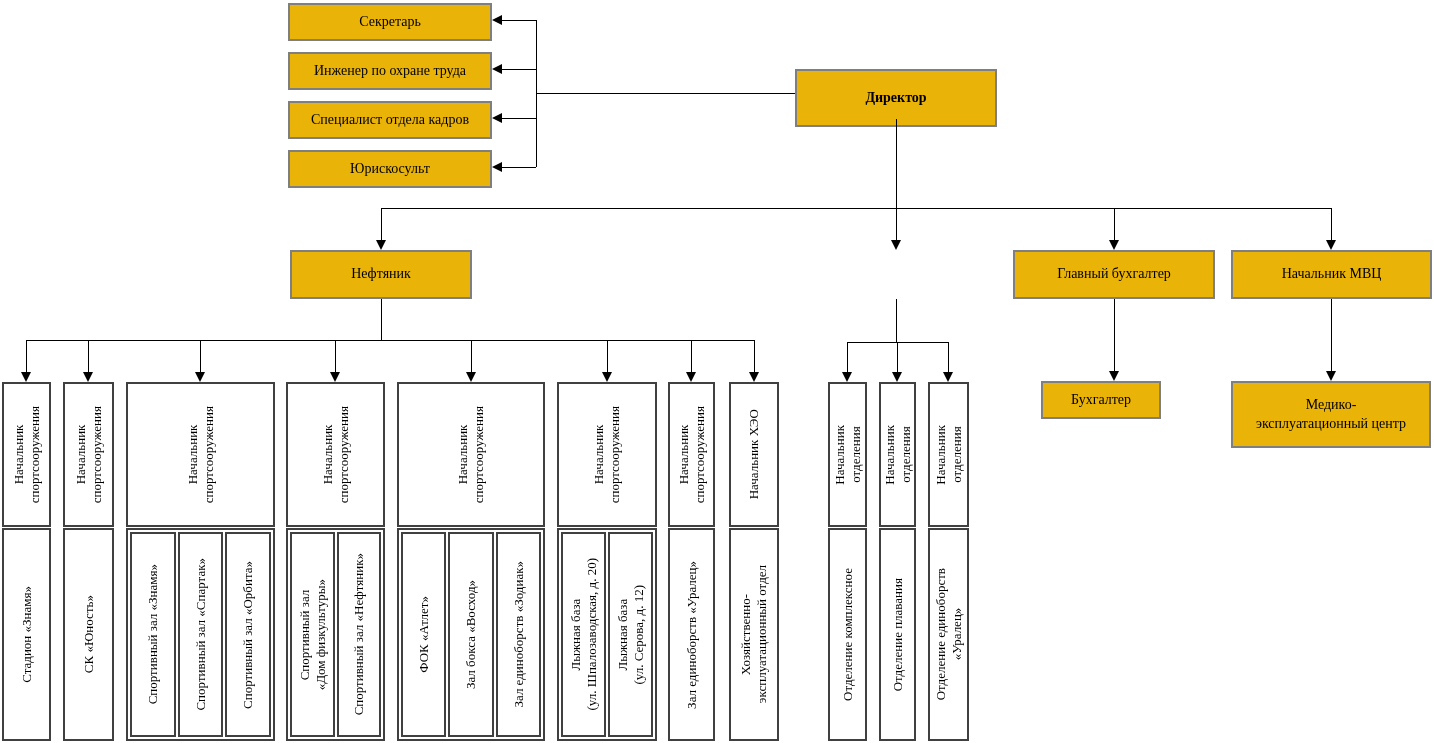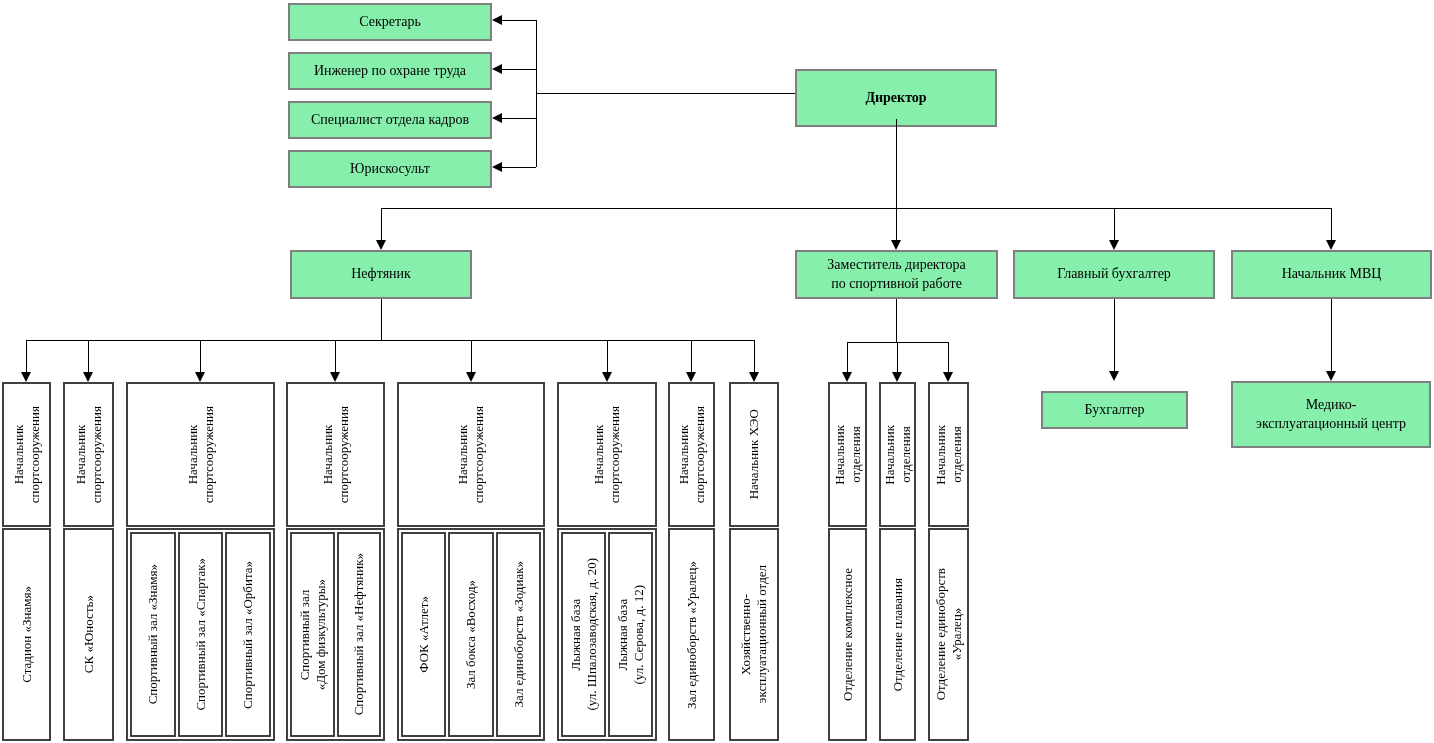--- a/index.html
+++ b/index.html
@@ -2,21 +2,21 @@
 <html><head>
 <meta charset="utf-8">
 <style>
   html,body{margin:0;padding:0;background:#fff;}
   .stage{
     position:relative;width:1434px;height:743px;background:#ffffff;
     font-family:"Liberation Serif","DejaVu Serif",serif;color:#000;overflow:hidden;
   }
   
   .box{
-    position:absolute;box-sizing:border-box;background:#86efac;
+    position:absolute;box-sizing:border-box;background:#eab308;
     border:2px solid #7f7f7f;
     display:flex;align-items:center;justify-content:center;
     text-align:center;font-size:14px;line-height:1.3;white-space:pre-line;padding:17px;
   }
   .bold{font-weight:bold;}
   
   .vbox{
     position:absolute;box-sizing:border-box;background:#fff;
     border:2px solid #404040;
     display:flex;align-items:center;justify-content:center;
@@ -72,22 +72,20 @@
   <div class="ln" style="left:381px;top:208px;width:1px;height:33px"></div>
   <div class="ar-d" style="left:376px;top:240px"></div>
   <div class="ln" style="left:896px;top:208px;width:1px;height:33px"></div>
   <div class="ar-d" style="left:891px;top:240px"></div>
   <div class="ln" style="left:1114px;top:208px;width:1px;height:33px"></div>
   <div class="ar-d" style="left:1109px;top:240px"></div>
   <div class="ln" style="left:1331px;top:208px;width:1px;height:33px"></div>
   <div class="ar-d" style="left:1326px;top:240px"></div>
 
   <div class="box" style="left:290px;top:250px;width:182px;height:49px"><span>Нефтяник</span></div>
-  <div class="box" style="left:795px;top:250px;width:203px;height:49px"><span>Заместитель директора
-по спортивной работе</span></div>
   <div class="box" style="left:1013px;top:250px;width:202px;height:49px"><span>Главный бухгалтер</span></div>
   <div class="box" style="left:1231px;top:250px;width:201px;height:49px"><span>Начальник МВЦ</span></div>
 
   <div class="ln" style="left:381px;top:299px;width:1px;height:41px"></div>
   <div class="ln" style="left:26px;top:340px;width:729px;height:1px"></div>
   <div class="ln" style="left:26px;top:340px;width:1px;height:32px"></div>
   <div class="ar-d" style="left:21px;top:372px"></div>
   <div class="ln" style="left:88px;top:340px;width:1px;height:32px"></div>
   <div class="ar-d" style="left:83px;top:372px"></div>
   <div class="ln" style="left:200px;top:340px;width:1px;height:32px"></div>
@@ -223,20 +221,20 @@
   <div class="vbox" style="left:879px;top:528px;width:37px;height:213px">
       <span>Отделение плавания</span>
     </div>
   <div class="vbox" style="left:928px;top:528px;width:41px;height:213px">
       <span>Отделение единоборств
 «Уралец»</span>
     </div>
 
   <div class="ln" style="left:1114px;top:299px;width:1px;height:72px"></div>
   <div class="ar-d" style="left:1109px;top:371px"></div>
-  <div class="box" style="left:1041px;top:391px;width:147px;height:38px"><span>Бухгалтер</span></div>
+  <div class="box" style="left:1041px;top:381px;width:120px;height:38px"><span>Бухгалтер</span></div>
 
   <div class="ln" style="left:1331px;top:299px;width:1px;height:72px"></div>
   <div class="ar-d" style="left:1326px;top:371px"></div>
   <div class="box" style="left:1231px;top:381px;width:200px;height:67px"><span>Медико-
 эксплуатационный центр</span></div>
 
 </div>
 
 </body></html>

